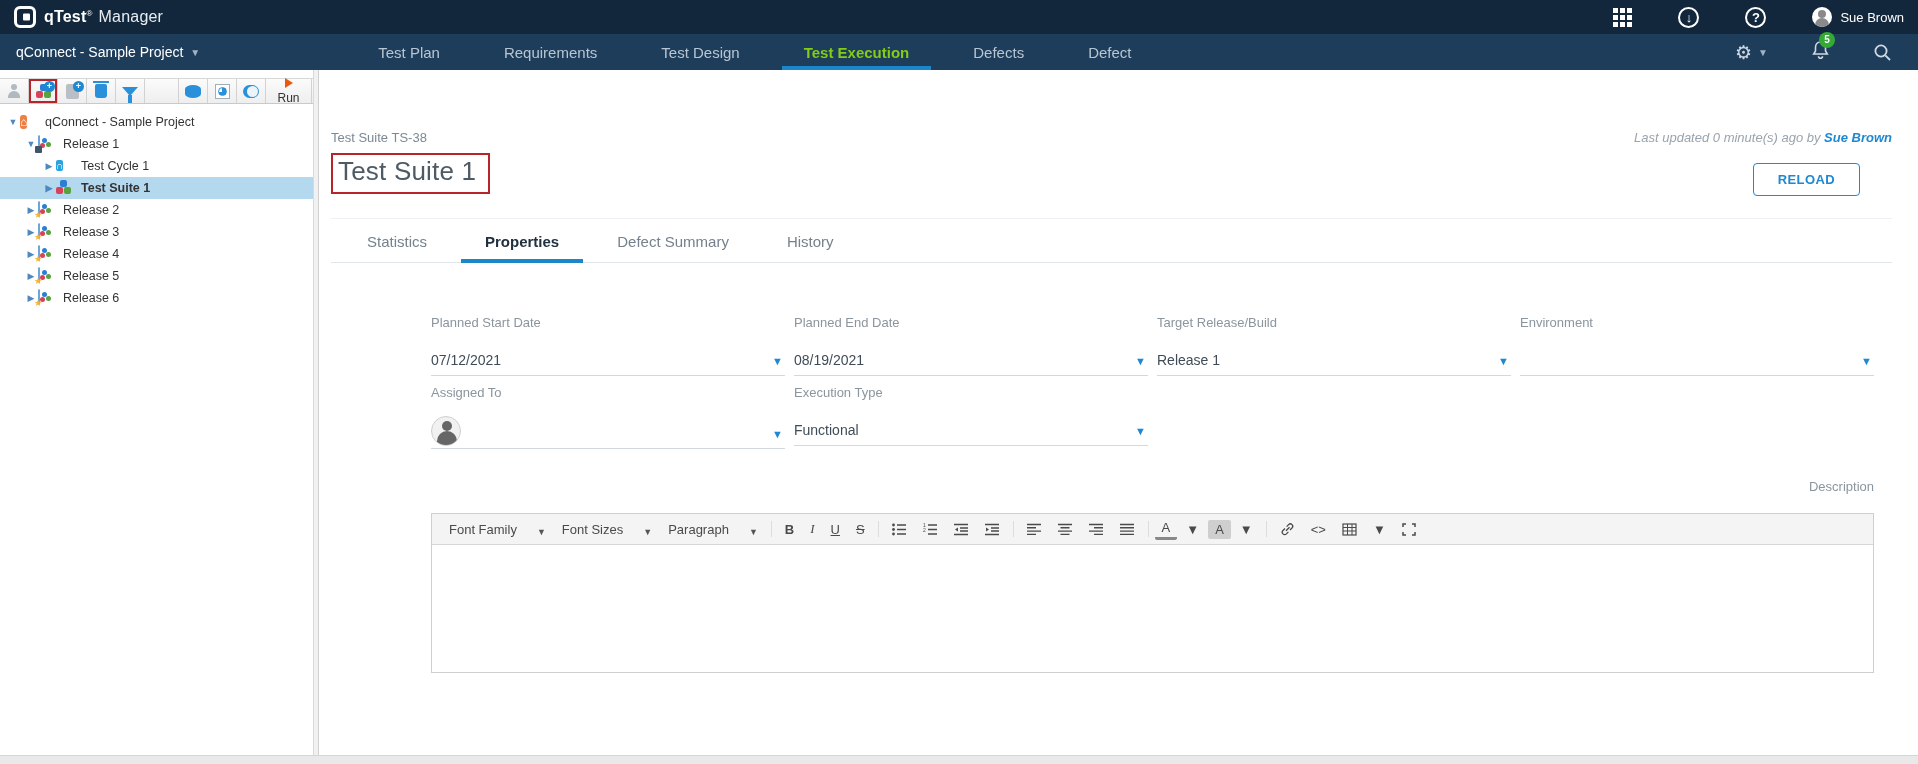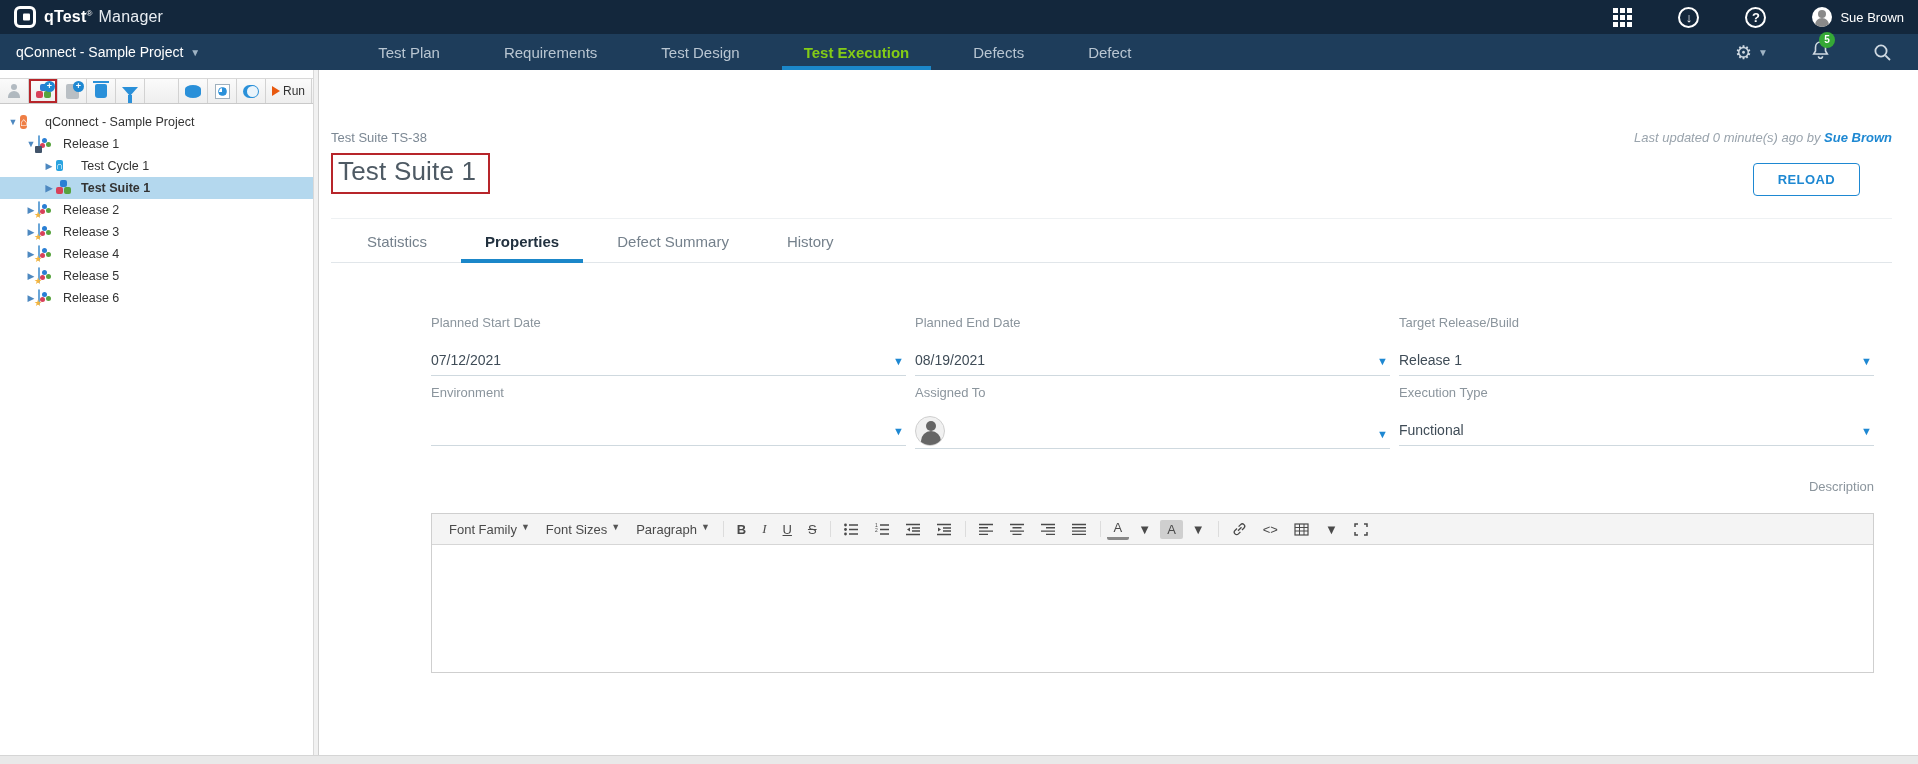--- a/index.html
+++ b/index.html
@@ -39,21 +39,21 @@
 
   
   .workspace { display:flex; height:685px; }
   .left-panel { width:313px; background:#fff; display:flex; flex-direction:column; }
   .splitter { width:6px; background:#f1f1f1; border-left:1px solid #d9d9d9; border-right:1px solid #cfcfcf; }
   .main { flex:1; background:#fff; overflow:hidden; }
 
   
   .obj-toolbar { margin-top:8px; height:26px; background:linear-gradient(#fbfbfb,#eeeeee); border-top:1px solid #d8d8d8; border-bottom:1px solid #c9c9c9; display:flex; align-items:stretch; font-size:12px; }
   .tbtn { width:29px; display:flex; align-items:center; justify-content:center; border-right:1px solid #d2d2d2; background:transparent; position:relative; cursor:pointer; }
-  .tbtn.wide { width:46px; gap:3px; color:#333; }
+  .tbtn.wide { width:46px; gap:3px; color:#333;flex-direction:column; }
   .tbtn.redbox { box-shadow:0 0 0 2px #b7252a inset; }
   .play { width:0; height:0; border-left:8px solid #e8590f; border-top:5px solid transparent; border-bottom:5px solid transparent; }
   .suite-ico { position:relative; width:15px; height:15px; }
   .suite-ico .h1 { position:absolute; left:4px; top:0; background:#2a7fd4; width:7px; height:7px; border-radius:2px; }
   .suite-ico .h2 { position:absolute; left:0; top:7px; background:#d8415a; width:7px; height:7px; border-radius:2px; }
   .suite-ico .h3 { position:absolute; left:8px; top:7px; background:#57a33e; width:7px; height:7px; border-radius:2px; }
   .plus-bubble { position:absolute; right:2px; top:2px; width:11px; height:11px; background:#1e88d2; border-radius:50%; color:#fff; font-size:9px; line-height:11px; text-align:center; font-weight:700; }
   .page-ico { width:13px; height:15px; background:#b9bfc4; border-radius:2px; }
   .trash-ico { width:12px; height:14px; background:#2a90d9; border-radius:2px 2px 3px 3px; position:relative; }
   .trash-ico::before { content:""; position:absolute; top:-3px; left:-2px; width:16px; height:2px; background:#2a90d9; }
@@ -95,34 +95,34 @@
   .btn-outline { background:#fff; border:1px solid #1e88d2; color:#1e88d2; font-weight:700; font-size:13px; letter-spacing:.4px; border-radius:4px; padding:8px 24px; cursor:pointer; font-family:inherit; }
   .reload-btn { margin-left:auto; margin-top:10px; margin-right:32px; }
 
   .detail-tabs { display:flex; gap:10px; margin-top:22px; border-bottom:1px solid #e1e6ea; border-top:1px solid #eef1f3; padding:0 12px; }
   .dtab { padding:14px 24px 12px; font-size:15px; color:#75818c; position:relative; cursor:pointer; }
   .dtab.active { color:#22313f; font-weight:700; }
   .dtab.active::after { content:""; position:absolute; left:0; right:0; bottom:-1px; height:4px; background:#1b87c9; }
 
   .panel { padding:26px 24px 0 12px; }
   .save-row { display:flex; justify-content:flex-end; padding-right:8px; }
-  .form-grid { margin:26px 20px 0 100px; display:grid; grid-template-columns:1fr 1fr 1fr; column-gap:64px; row-gap:30px;gap:9px; }
+  .form-grid { margin:26px 20px 0 100px; display:grid; grid-template-columns:1fr 1fr 1fr 1fr; column-gap:64px; row-gap:30px;gap:9px; }
   .field label { display:block; font-size:13px; color:#8b959d; margin-bottom:16px; }
   .fld-line { display:flex; align-items:flex-end; border-bottom:1px solid #cfd9df; padding-bottom:7px; min-height:30px; position:relative; }
   .fld-value { font-size:14px; color:#3f4c57; }
   .fld-caret { position:absolute; right:2px; bottom:8px; font-size:11px; color:#1e88d2; }
   .avatar-lg { width:30px; height:30px; border-radius:50%; background:#f1f1f1; border:1px solid #cfcfcf; position:relative; overflow:hidden; }
   .avatar-lg::before { content:""; position:absolute; top:4px; left:10px; width:10px; height:10px; border-radius:50%; background:#666; }
   .avatar-lg::after { content:""; position:absolute; top:14px; left:5px; width:20px; height:14px; border-radius:10px 10px 0 0; background:#666; }
 
   .desc-block { margin:30px 20px 0 100px; }
   .desc-block > label { display:block; font-size:13px; color:#8b959d; margin-bottom:19px;text-align:right; }
   .editor { border:1px solid #cfcfcf; }
   .editor-toolbar { background:#f4f4f4; border-bottom:1px solid #d6d6d6; display:flex; align-items:center; padding:4px 10px; gap:2px; color:#4a4a4a; font-size:13px; }
-  .etb { display:flex; align-items:flex-start; gap:4px; padding:3px 7px; cursor:pointer; border-radius:2px; }
+  .etb { display:flex; align-items:flex-end; gap:20px; padding:3px 7px; cursor:pointer; border-radius:2px; }
   .etb .c { font-size:9px; color:#555; }
   .etb.b { font-weight:700; }
   .etb.i { font-style:italic; font-family:"Liberation Serif", serif; }
   .etb.u { text-decoration:underline; }
   .etb.s { text-decoration:line-through; }
   .fore { border-bottom:3px solid #888; line-height:13px; }
   .back { background:#cfcfcf; line-height:13px; }
   .sepv { width:1px; height:16px; background:#dcdcdc; margin:0 4px; }
   .editor-body { height:127px; background:#fff; }
   .ic { display:inline-flex; }

